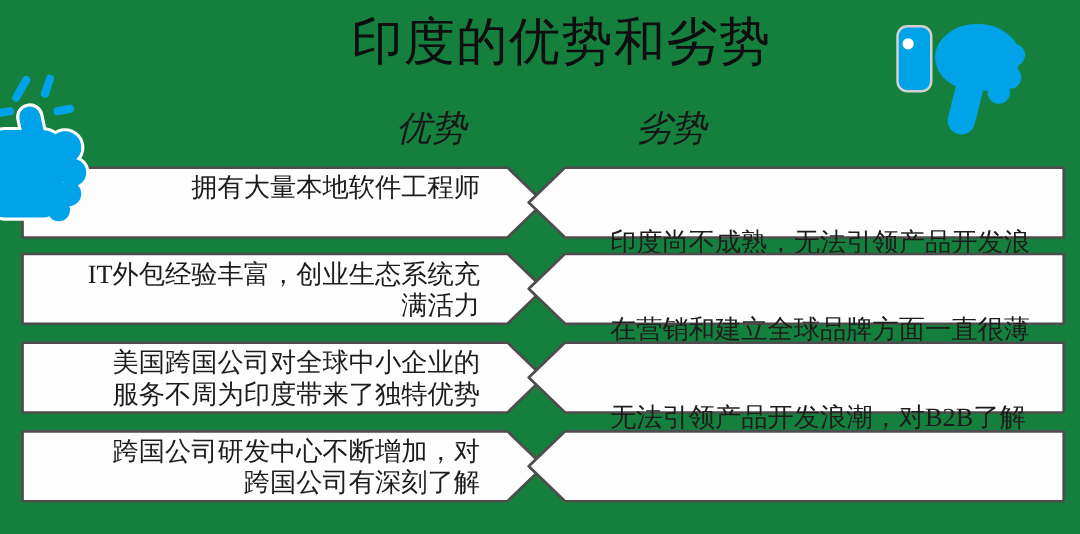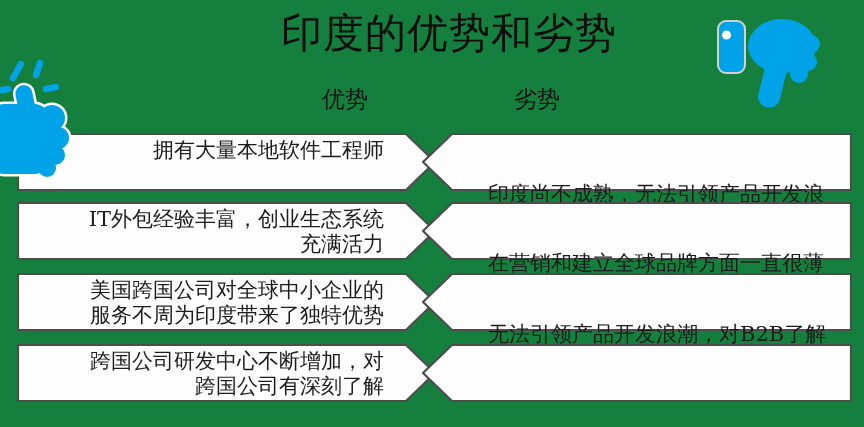--- a/index.html
+++ b/index.html
@@ -11,31 +11,31 @@
     font-family:"DejaVu Serif","Liberation Serif",serif;
   }
   .title{
     position:absolute;top:8px;left:0;
     width:100%;text-align:center;text-indent:34px;
     font-size:41px;font-weight:400;color:#0e0e0e;
     letter-spacing:1px;line-height:1.25;margin:0;
   }
   .col-header{
     position:absolute;top:84px;width:100px;
-    text-align:center;font-size:23px;color:#161616;
+    text-align:center;font-size:28px;color:#161616;font-style:italic;
   }
   .col-header.adv{left:295px;}
   .col-header.dis{left:487px;text-align:center;}
   .row{
     position:absolute;left:14px;width:840px;height:58px;
   }
   .row svg.row-shape{position:absolute;left:0;top:0;}
   .cell{
     position:absolute;top:5px;
-    font-size:21px;line-height:25px;color:#1c1c1c;
+    font-size:21px;line-height:25px;color:#1c1c1c;font-family:Liberation Serif, serif;
   }
   .cell.adv{left:56px;width:314px;text-align:right;}
   .cell.dis{left:474px;width:348px;text-align:left;margin-top:44px;}
   .icon-thumbs-up{position:absolute;left:-6px;top:56px;z-index:5;}
   .icon-thumbs-down{position:absolute;left:712px;top:14px;z-index:5;}
   .shape-poly{fill:#fdfdfd;stroke:#4d4d4d;stroke-width:2.2;stroke-linejoin:round;}
 </style>
 </head>
 <body>
 

